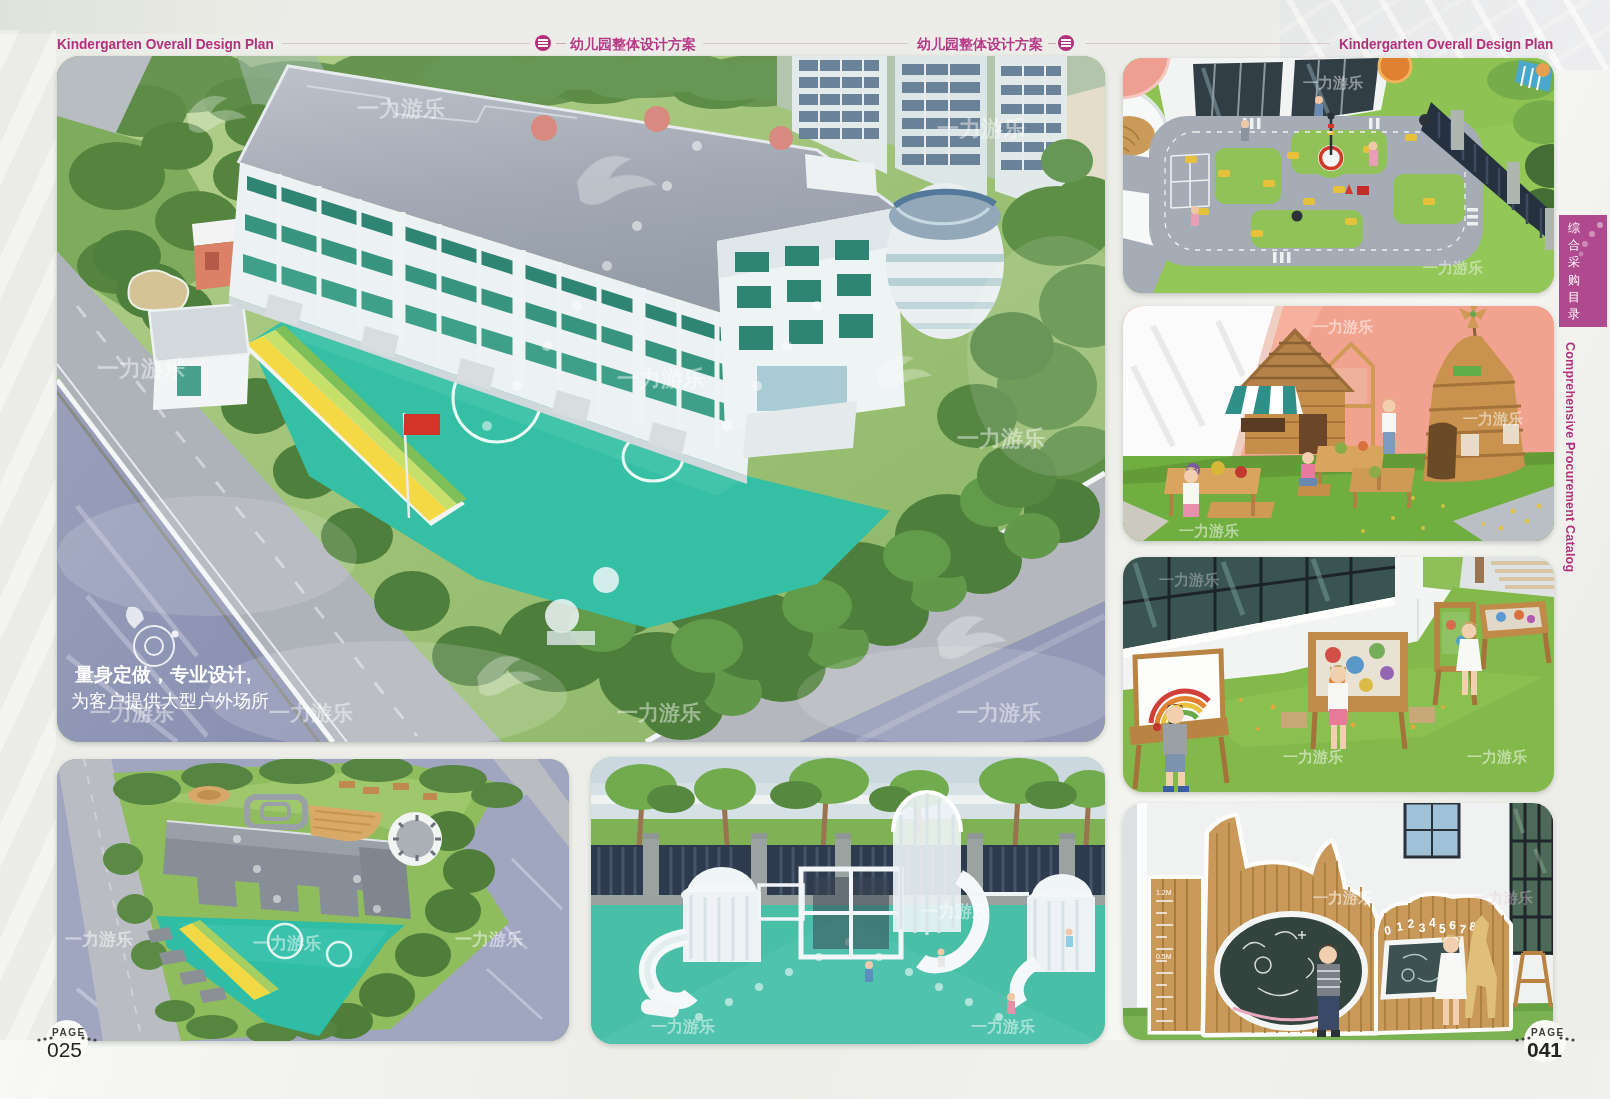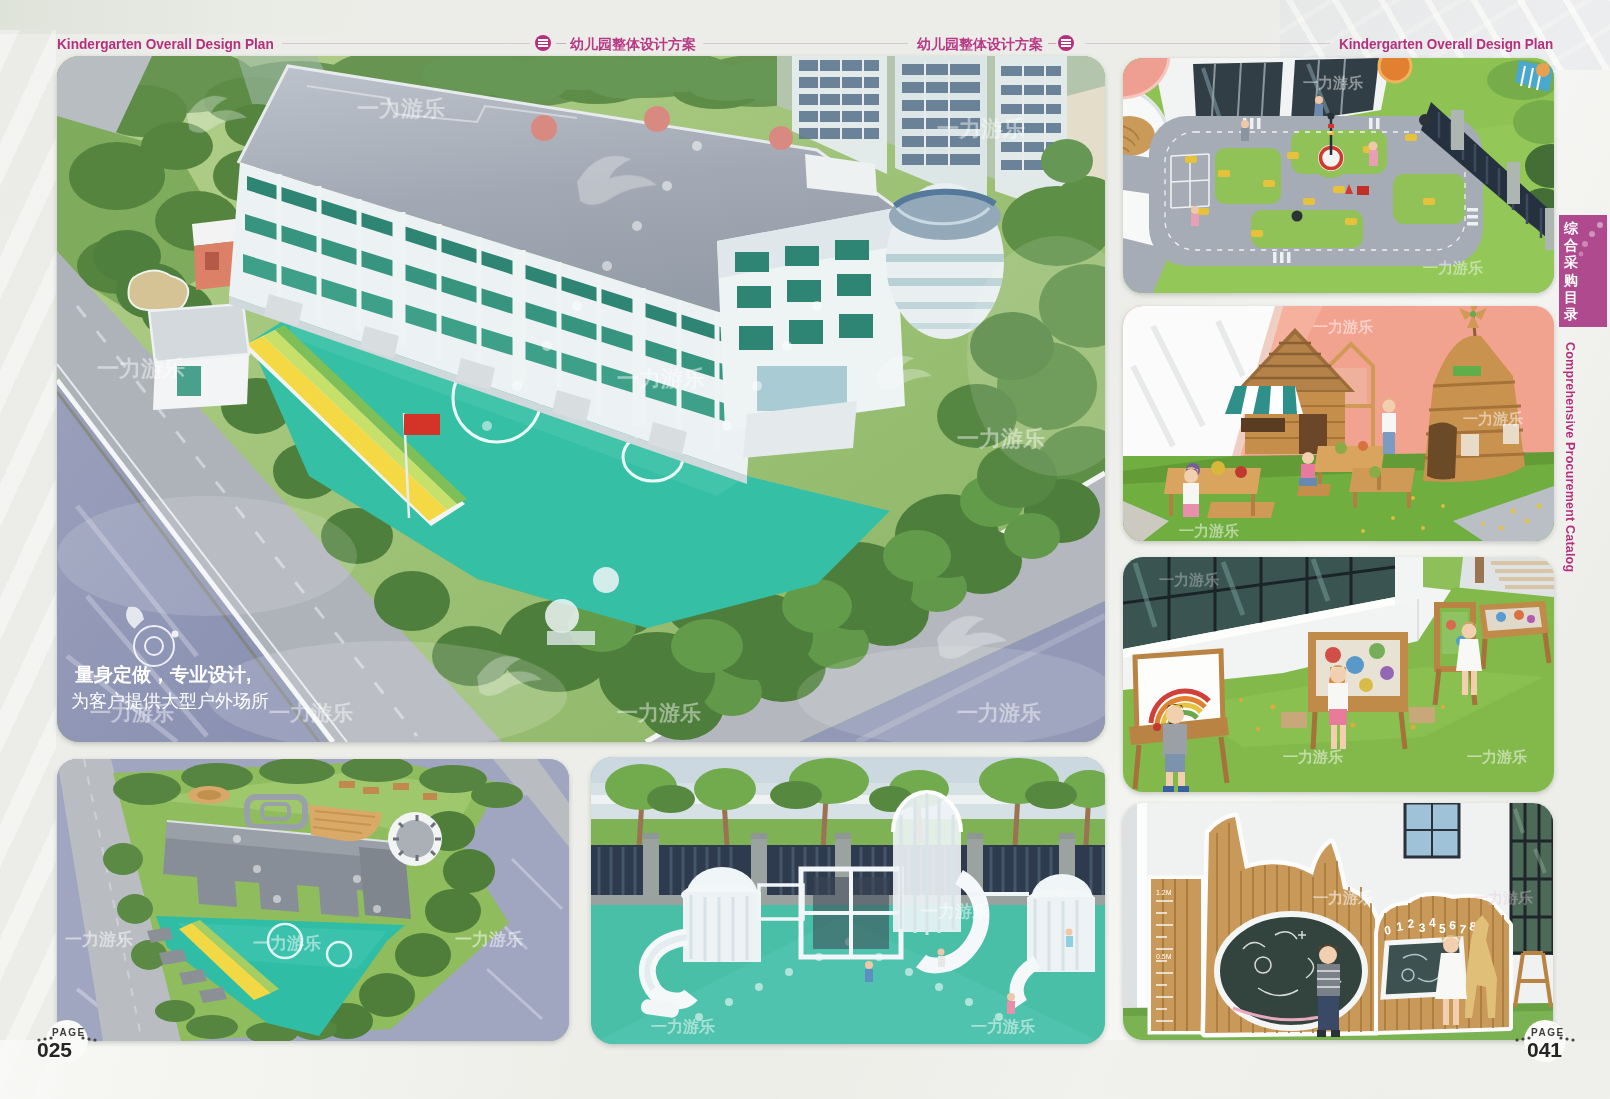--- a/index.html
+++ b/index.html
@@ -1284,34 +1284,34 @@
 
   <g fill="#ffffff" opacity=".55" font-weight="bold">
     <text x="190" y="100" font-size="15">一力游乐</text>
     <text x="350" y="100" font-size="15" fill="#e0c8d8" opacity=".7">一力游乐</text>
   </g>
 </svg>
 </div>
 
 <div style="position:absolute;left:1559px;top:215px;width:48px;height:112px;background:#b04a8e"></div>
 
-<div style="position:absolute;left:1564px;top:220px;width:16px;font-size:14px;line-height:17.2px;font-weight:bold;color:#fff;word-break:break-all;text-align:left">综合采购目录</div>
+<div style="position:absolute;left:1564px;top:220px;width:16px;font-size:12px;line-height:17.2px;font-weight:normal;color:#fff;word-break:break-all;text-align:right">综合采购目录</div>
 
 <svg style="position:absolute;left:1578px;top:219px" width="28" height="40">
   <circle cx="22" cy="6" r="3" fill="rgba(255,255,255,.45)"></circle>
   <circle cx="14" cy="15" r="3" fill="rgba(255,255,255,.4)"></circle>
   <circle cx="7" cy="25" r="3" fill="rgba(255,255,255,.35)"></circle>
   <circle cx="3" cy="35" r="2.4" fill="rgba(255,255,255,.3)"></circle>
 </svg>
 
 <div style="position:absolute;left:1563px;top:342px;font-size:12.5px;font-weight:bold;color:#b5307c;writing-mode:vertical-rl;letter-spacing:.2px;">Comprehensive Procurement Catalog</div>
 
 <div style="position:absolute;left:46px;top:1020px;width:42px;height:42px;border-radius:50%;background:#fafaf8"></div>
 <div style="position:absolute;left:52px;top:1027px;font-size:10px;font-weight:bold;letter-spacing:1.5px;color:#3c3c3a">PAGE</div>
-<div style="position:absolute;left:37px;top:1038px;font-size:21px;font-weight:bold;color:#252523">025</div>
+<div style="position:absolute;left:47px;top:1038px;font-size:21px;font-weight:normal;color:#252523">025</div>
 <svg style="position:absolute;left:36px;top:1035px" width="62" height="8">
   <circle cx="3" cy="5" r="1.6" fill="#444"></circle>
     <circle cx="9" cy="4" r="1.6" fill="#444"></circle>
     <circle cx="15" cy="3" r="1.6" fill="#444"></circle>
   <circle cx="47" cy="3" r="1.6" fill="#444"></circle>
     <circle cx="53" cy="4" r="1.6" fill="#444"></circle>
     <circle cx="59" cy="5" r="1.6" fill="#444"></circle>
 </svg>
 
 <div style="position:absolute;left:1524px;top:1020px;width:42px;height:42px;border-radius:50%;background:#fafaf8"></div>

